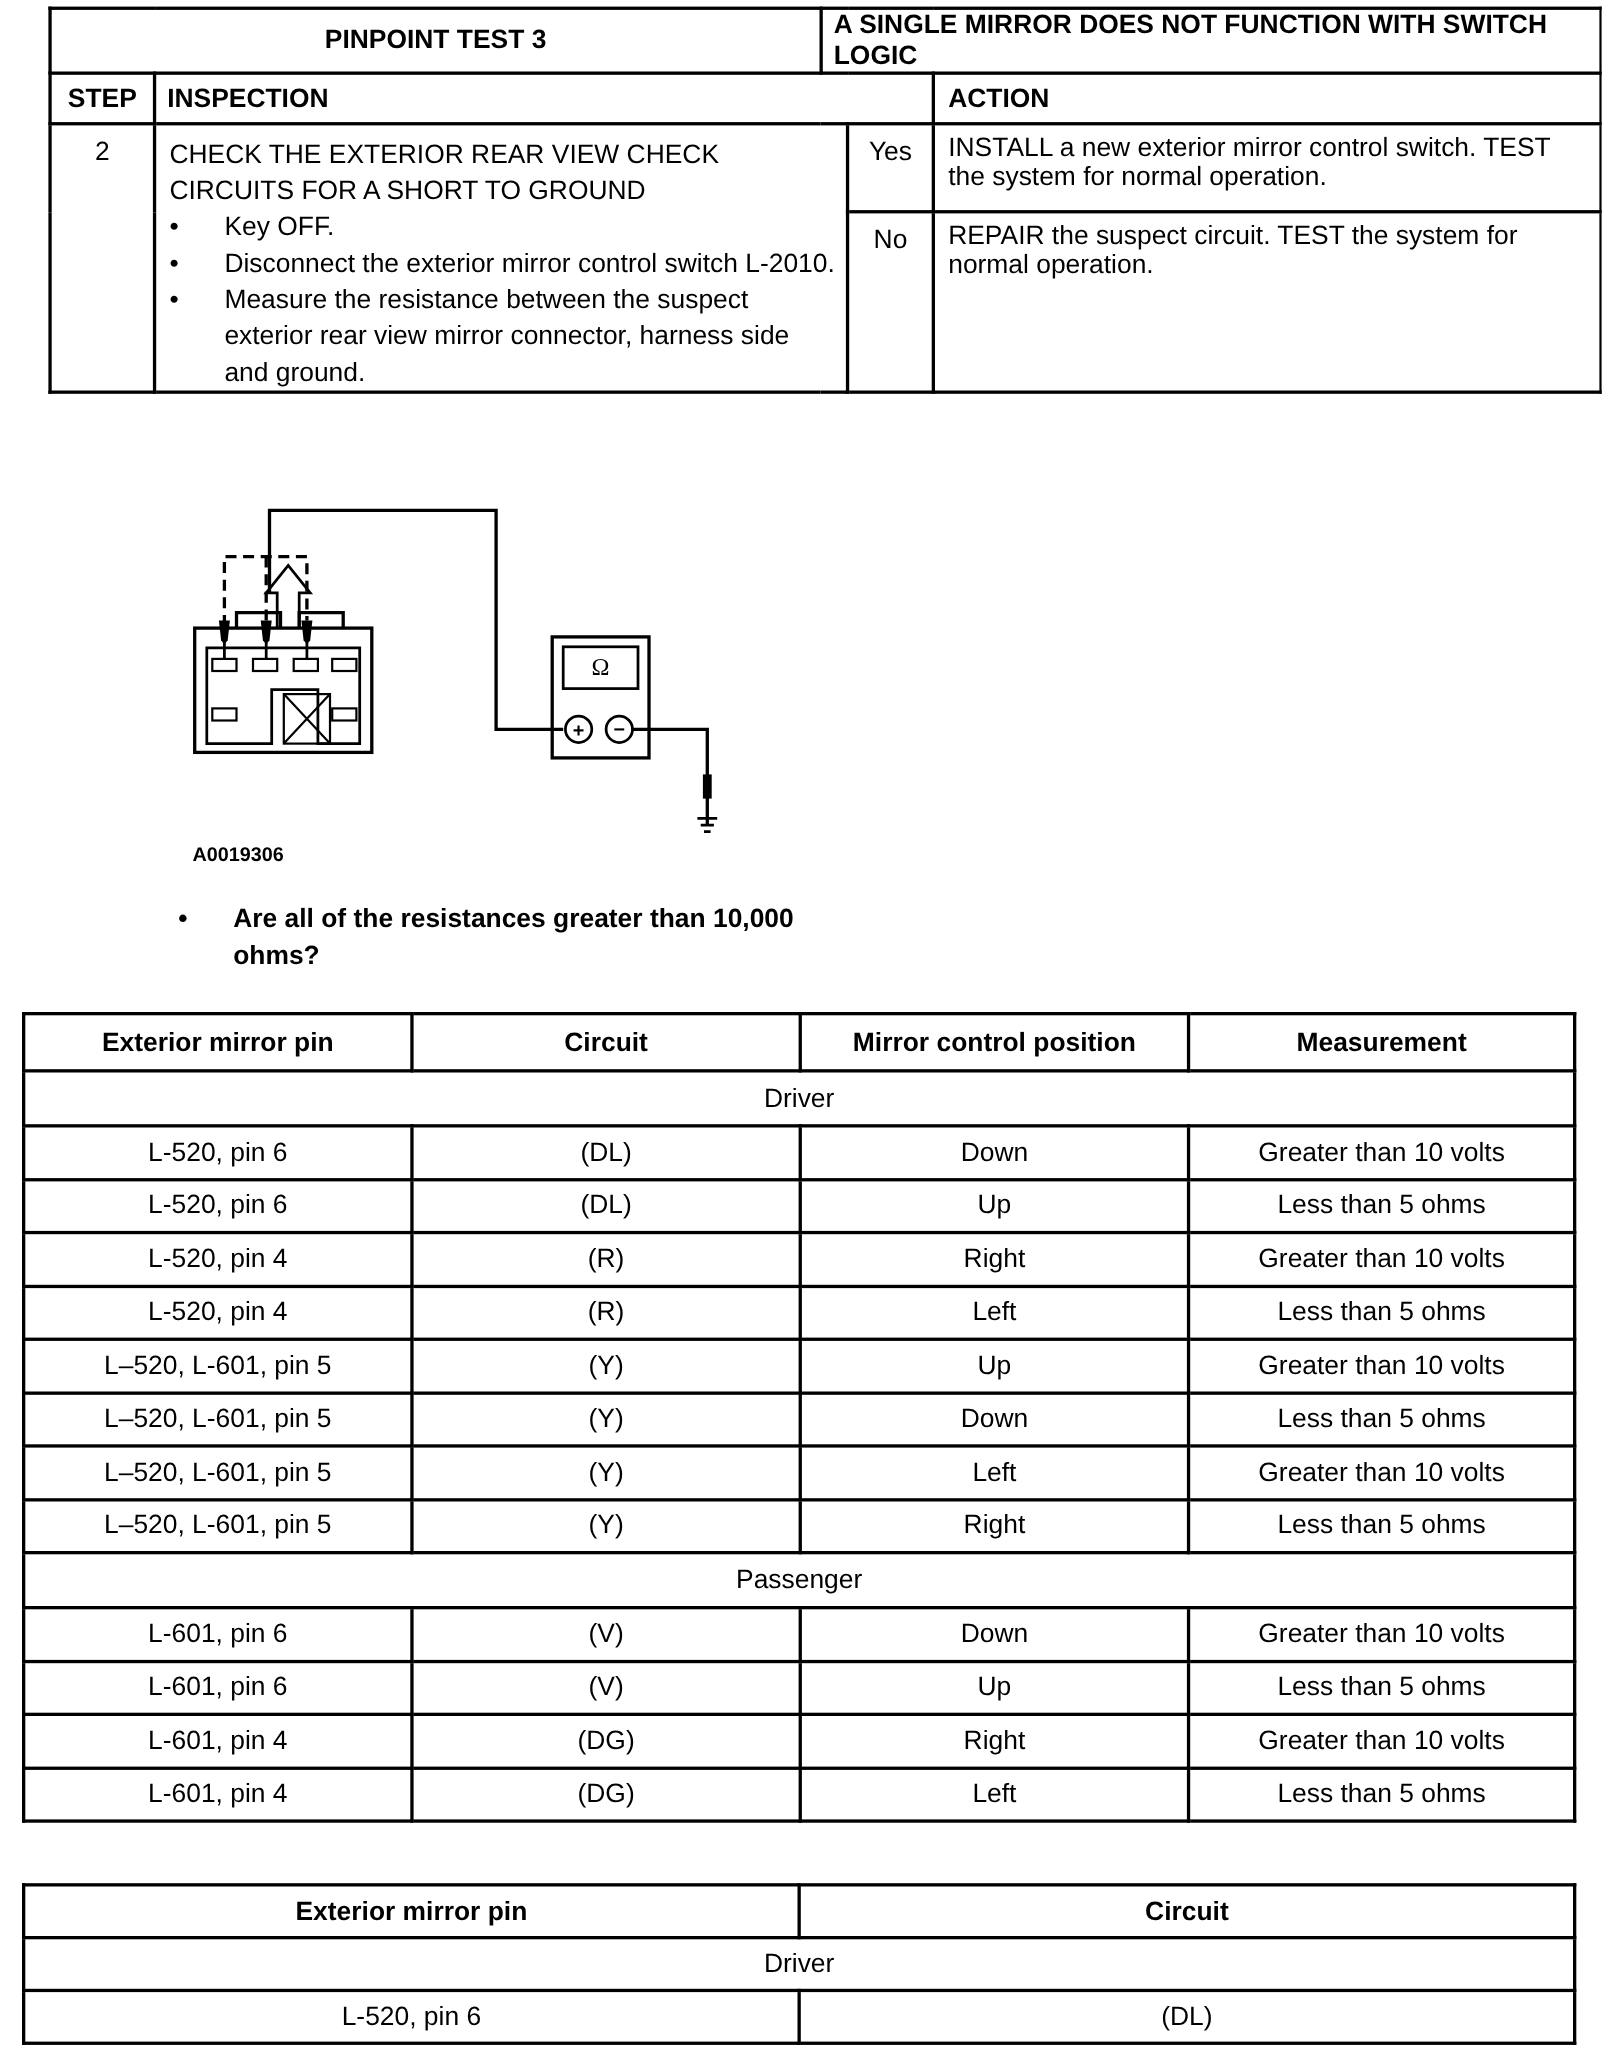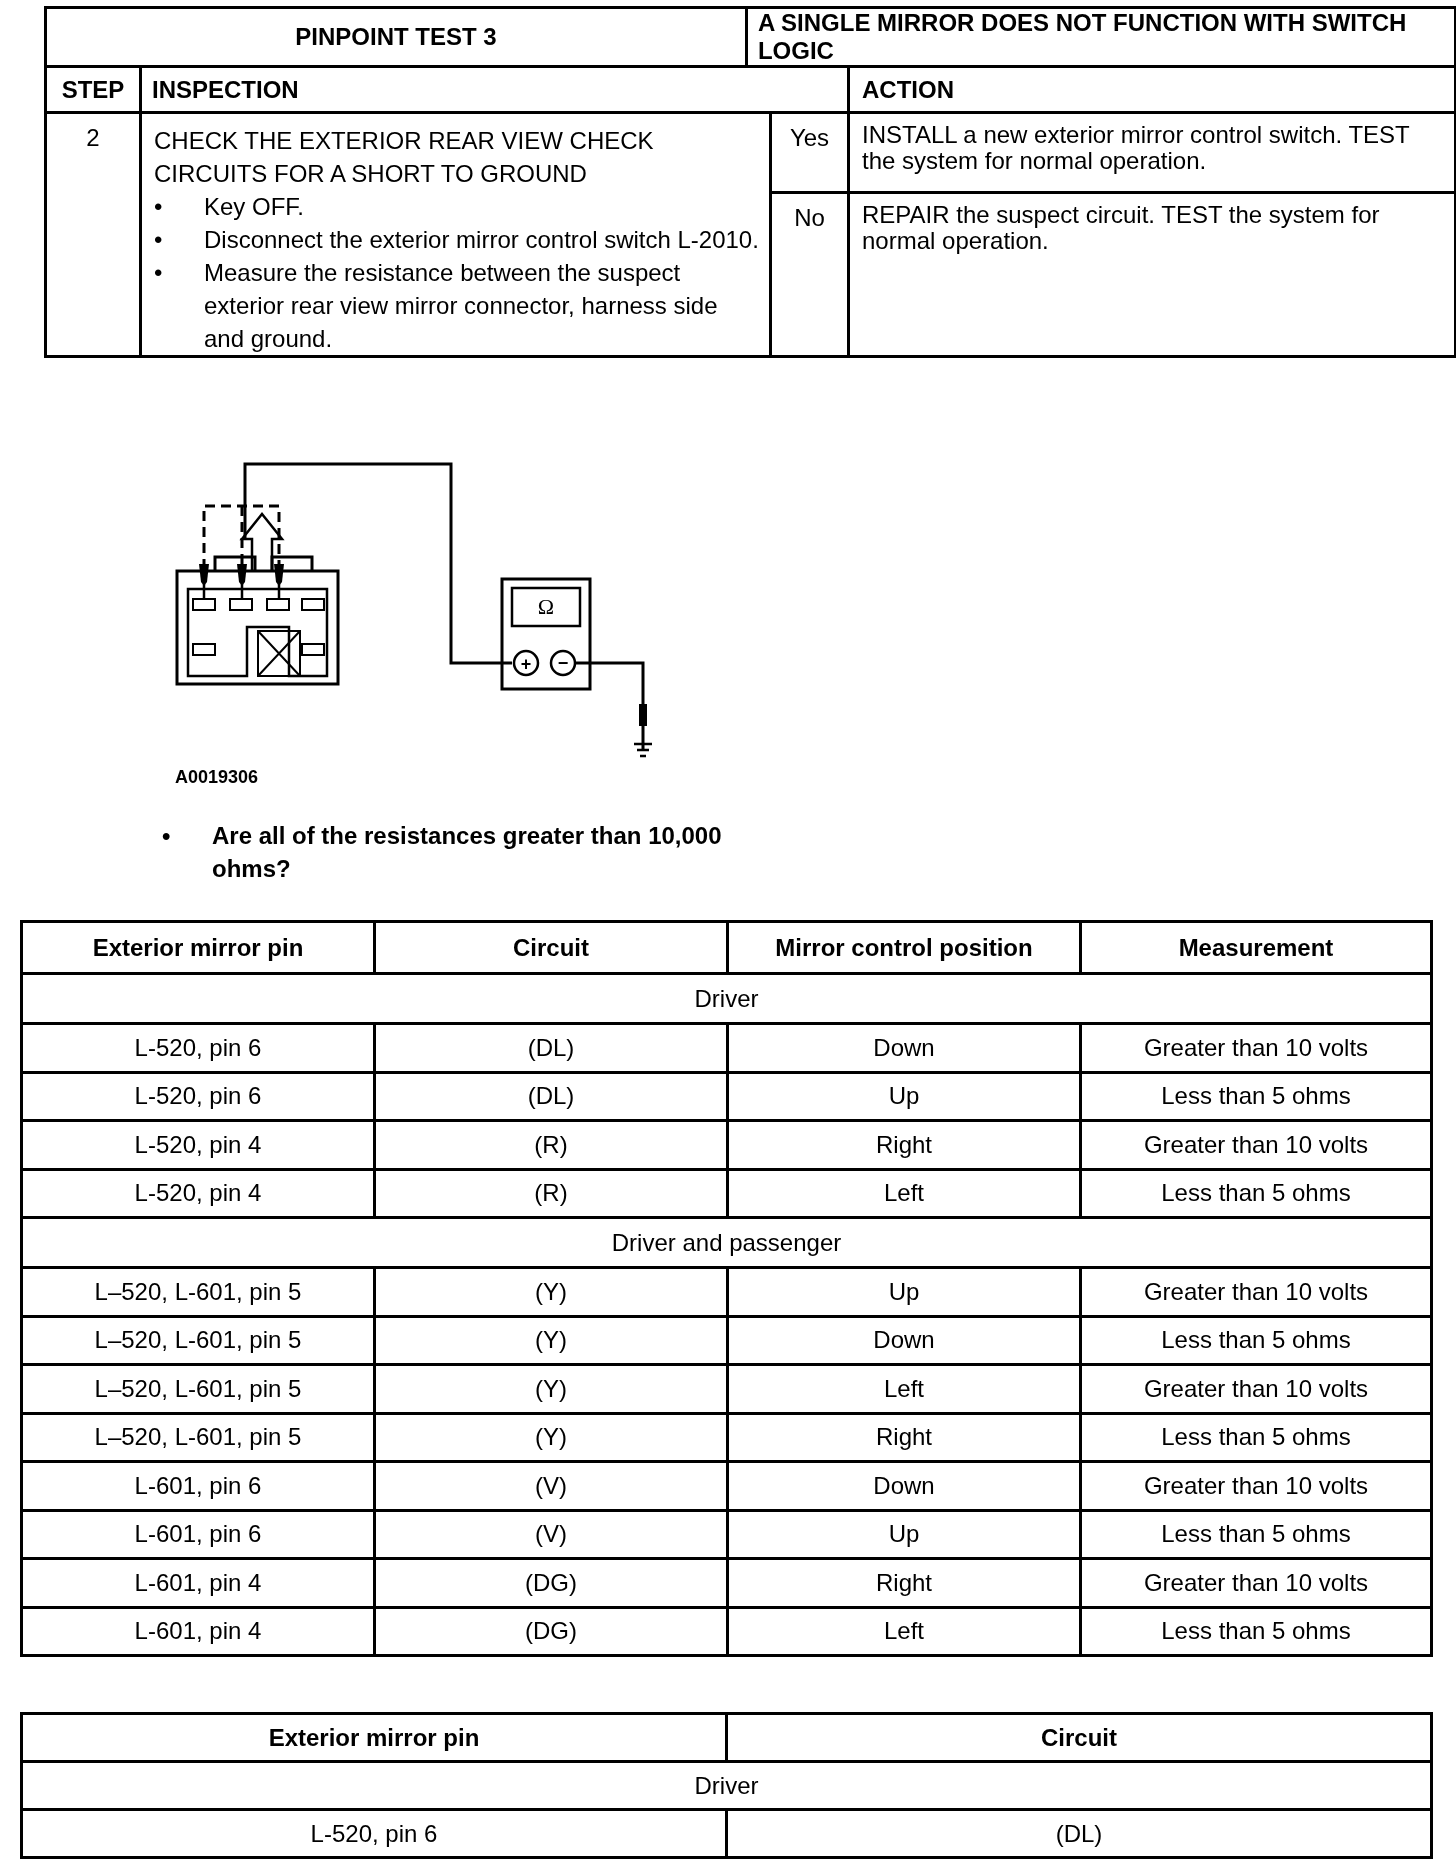--- a/index.html
+++ b/index.html
@@ -166,46 +166,46 @@
         <td>(R)</td>
         <td>Right</td>
         <td>Greater than 10 volts</td>
       </tr>
       <tr>
         <td>L-520, pin 4</td>
         <td>(R)</td>
         <td>Left</td>
         <td>Less than 5 ohms</td>
       </tr>
+      <tr>
+        <td>L–520, L-601, pin 5</td>
+        <td>(Y)</td>
+        <td>Up</td>
+        <td>Greater than 10 volts</td>
+      </tr>
+      <tr>
+        <td>L–520, L-601, pin 5</td>
+        <td>(Y)</td>
+        <td>Down</td>
+        <td>Less than 5 ohms</td>
+      </tr>
+      <tr>
+        <td>L–520, L-601, pin 5</td>
+        <td>(Y)</td>
+        <td>Left</td>
+        <td>Greater than 10 volts</td>
+      </tr>
+      <tr>
+        <td>L–520, L-601, pin 5</td>
+        <td>(Y)</td>
+        <td>Right</td>
+        <td>Less than 5 ohms</td>
+      </tr>
       <tr class="sec">
-        <td colspan="4">Driver and passenger</td>
-      </tr>
-      <tr>
-        <td>L–520, L-601, pin 5</td>
-        <td>(Y)</td>
-        <td>Up</td>
-        <td>Greater than 10 volts</td>
-      </tr>
-      <tr>
-        <td>L–520, L-601, pin 5</td>
-        <td>(Y)</td>
-        <td>Down</td>
-        <td>Less than 5 ohms</td>
-      </tr>
-      <tr>
-        <td>L–520, L-601, pin 5</td>
-        <td>(Y)</td>
-        <td>Left</td>
-        <td>Greater than 10 volts</td>
-      </tr>
-      <tr>
-        <td>L–520, L-601, pin 5</td>
-        <td>(Y)</td>
-        <td>Right</td>
-        <td>Less than 5 ohms</td>
+        <td colspan="4">Passenger</td>
       </tr>
       <tr>
         <td>L-601, pin 6</td>
         <td>(V)</td>
         <td>Down</td>
         <td>Greater than 10 volts</td>
       </tr>
       <tr>
         <td>L-601, pin 6</td>
         <td>(V)</td>

